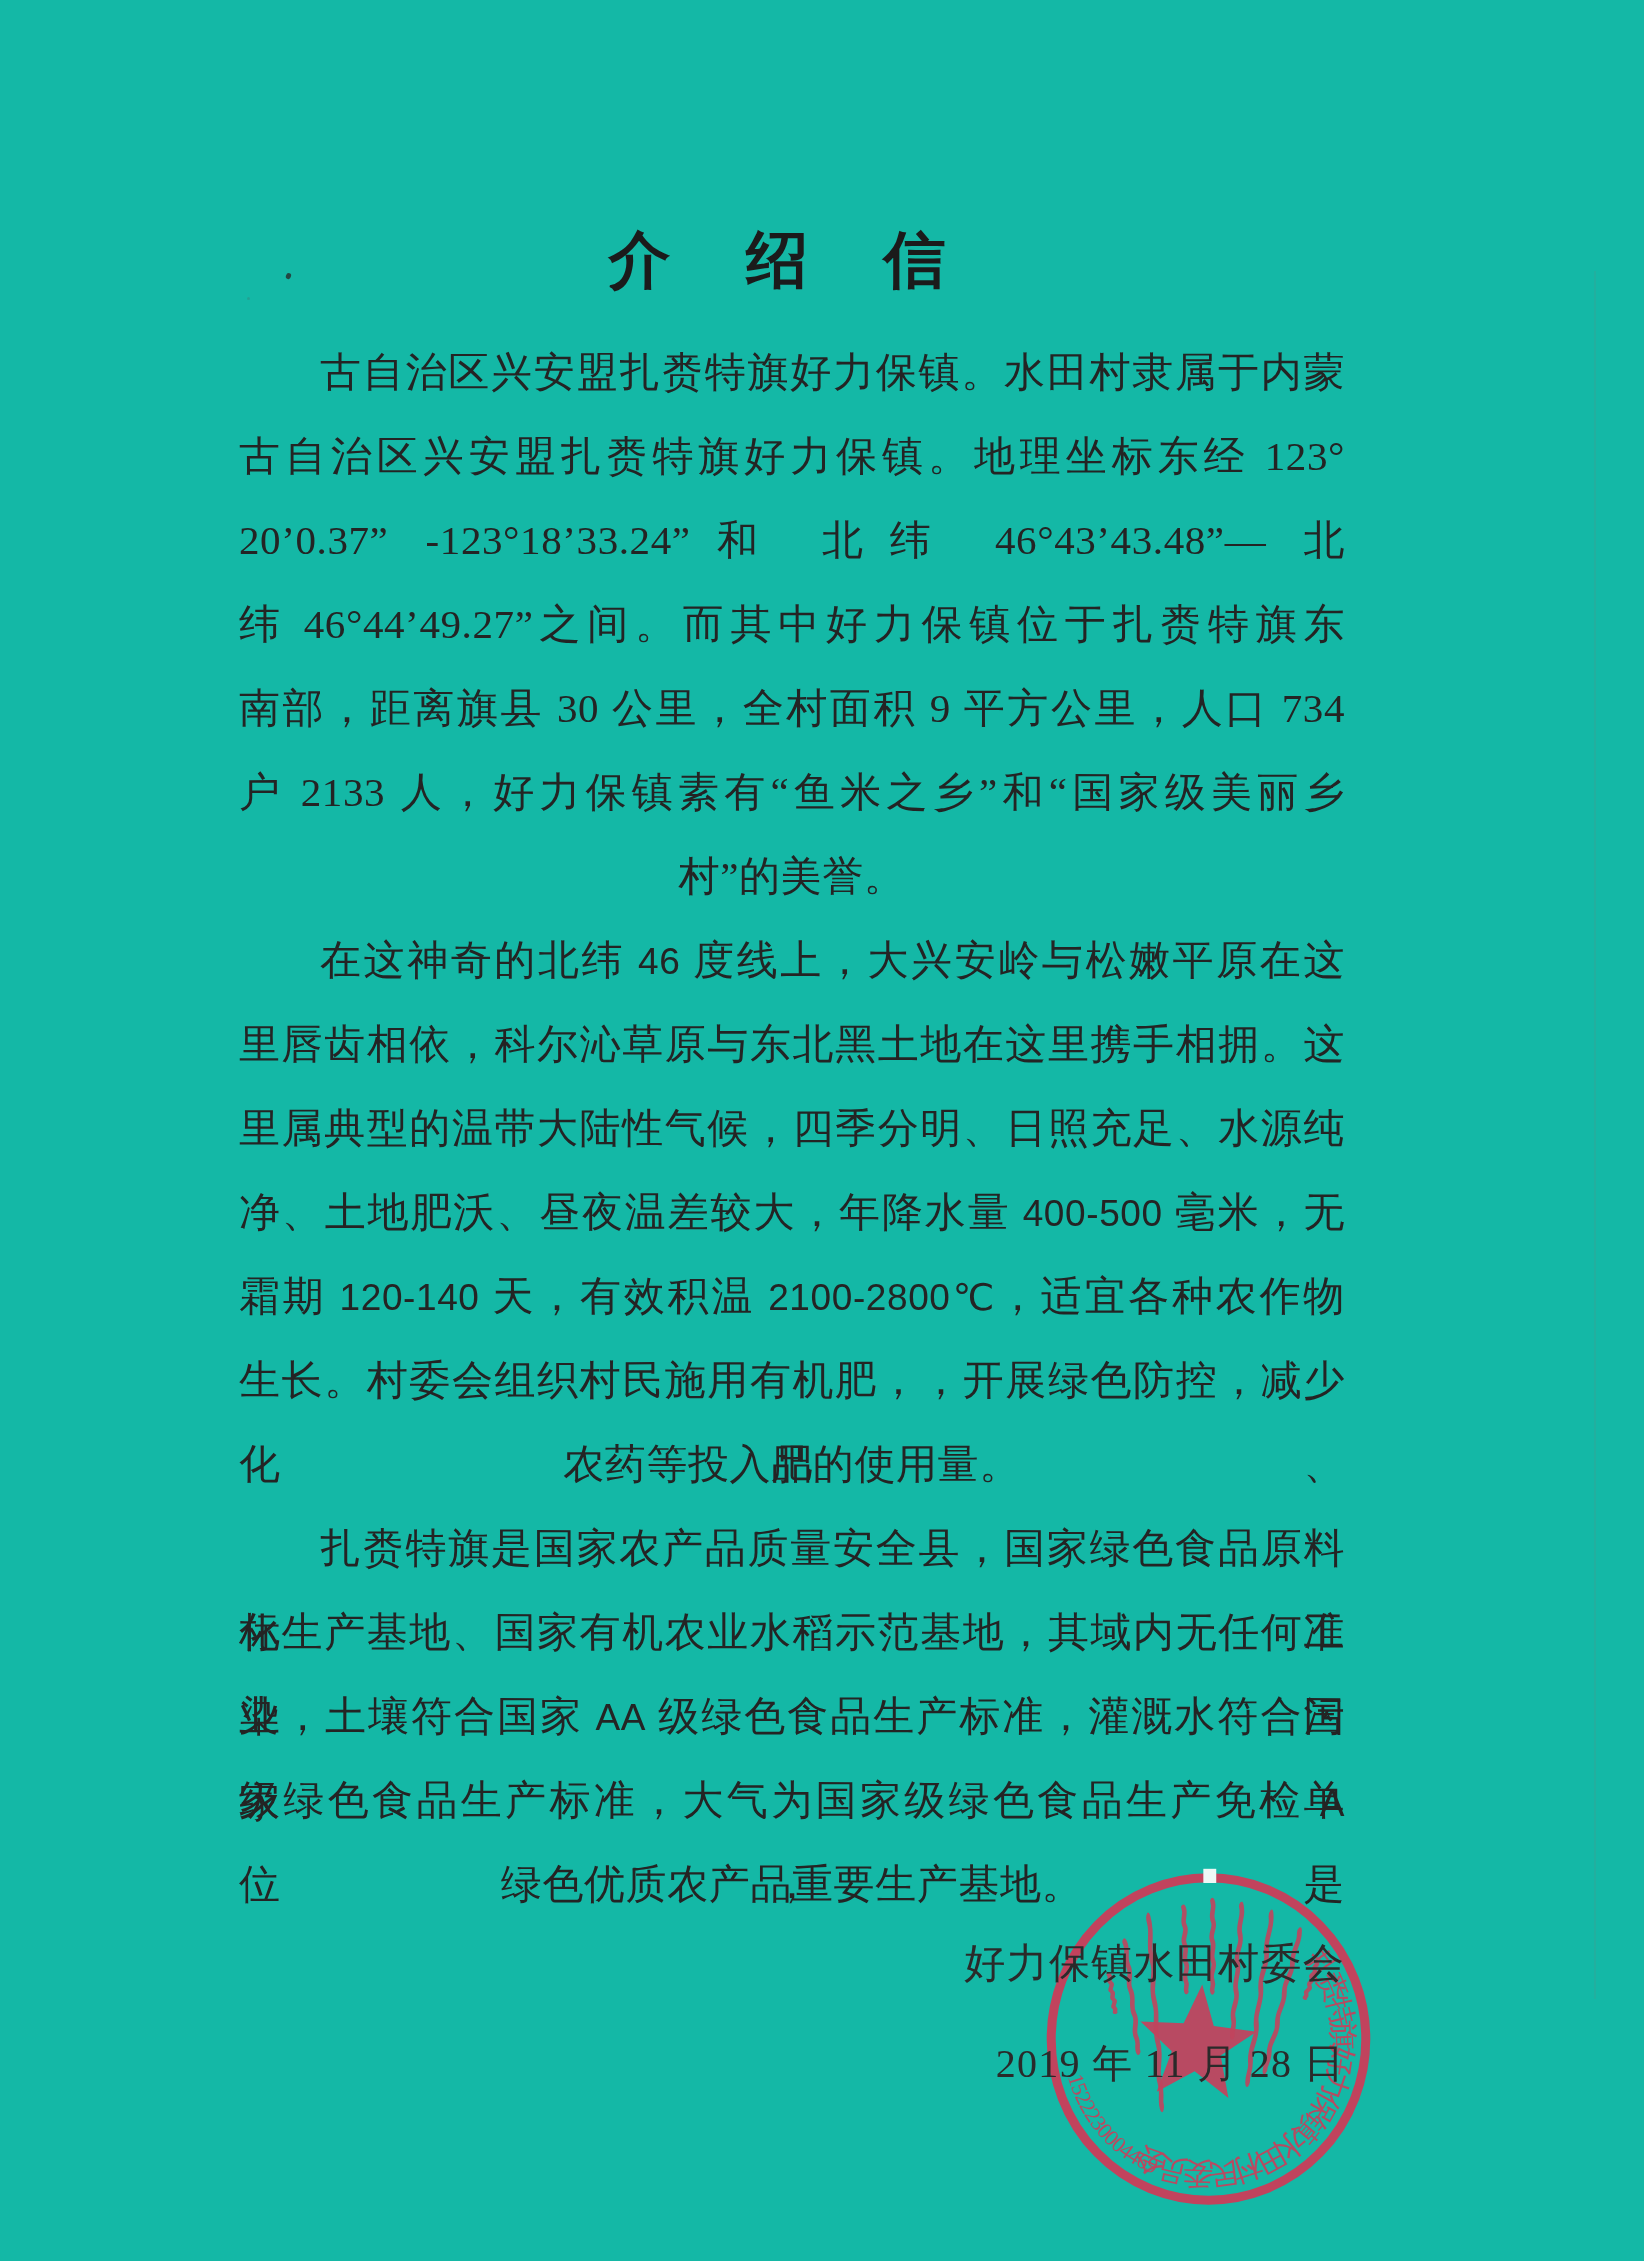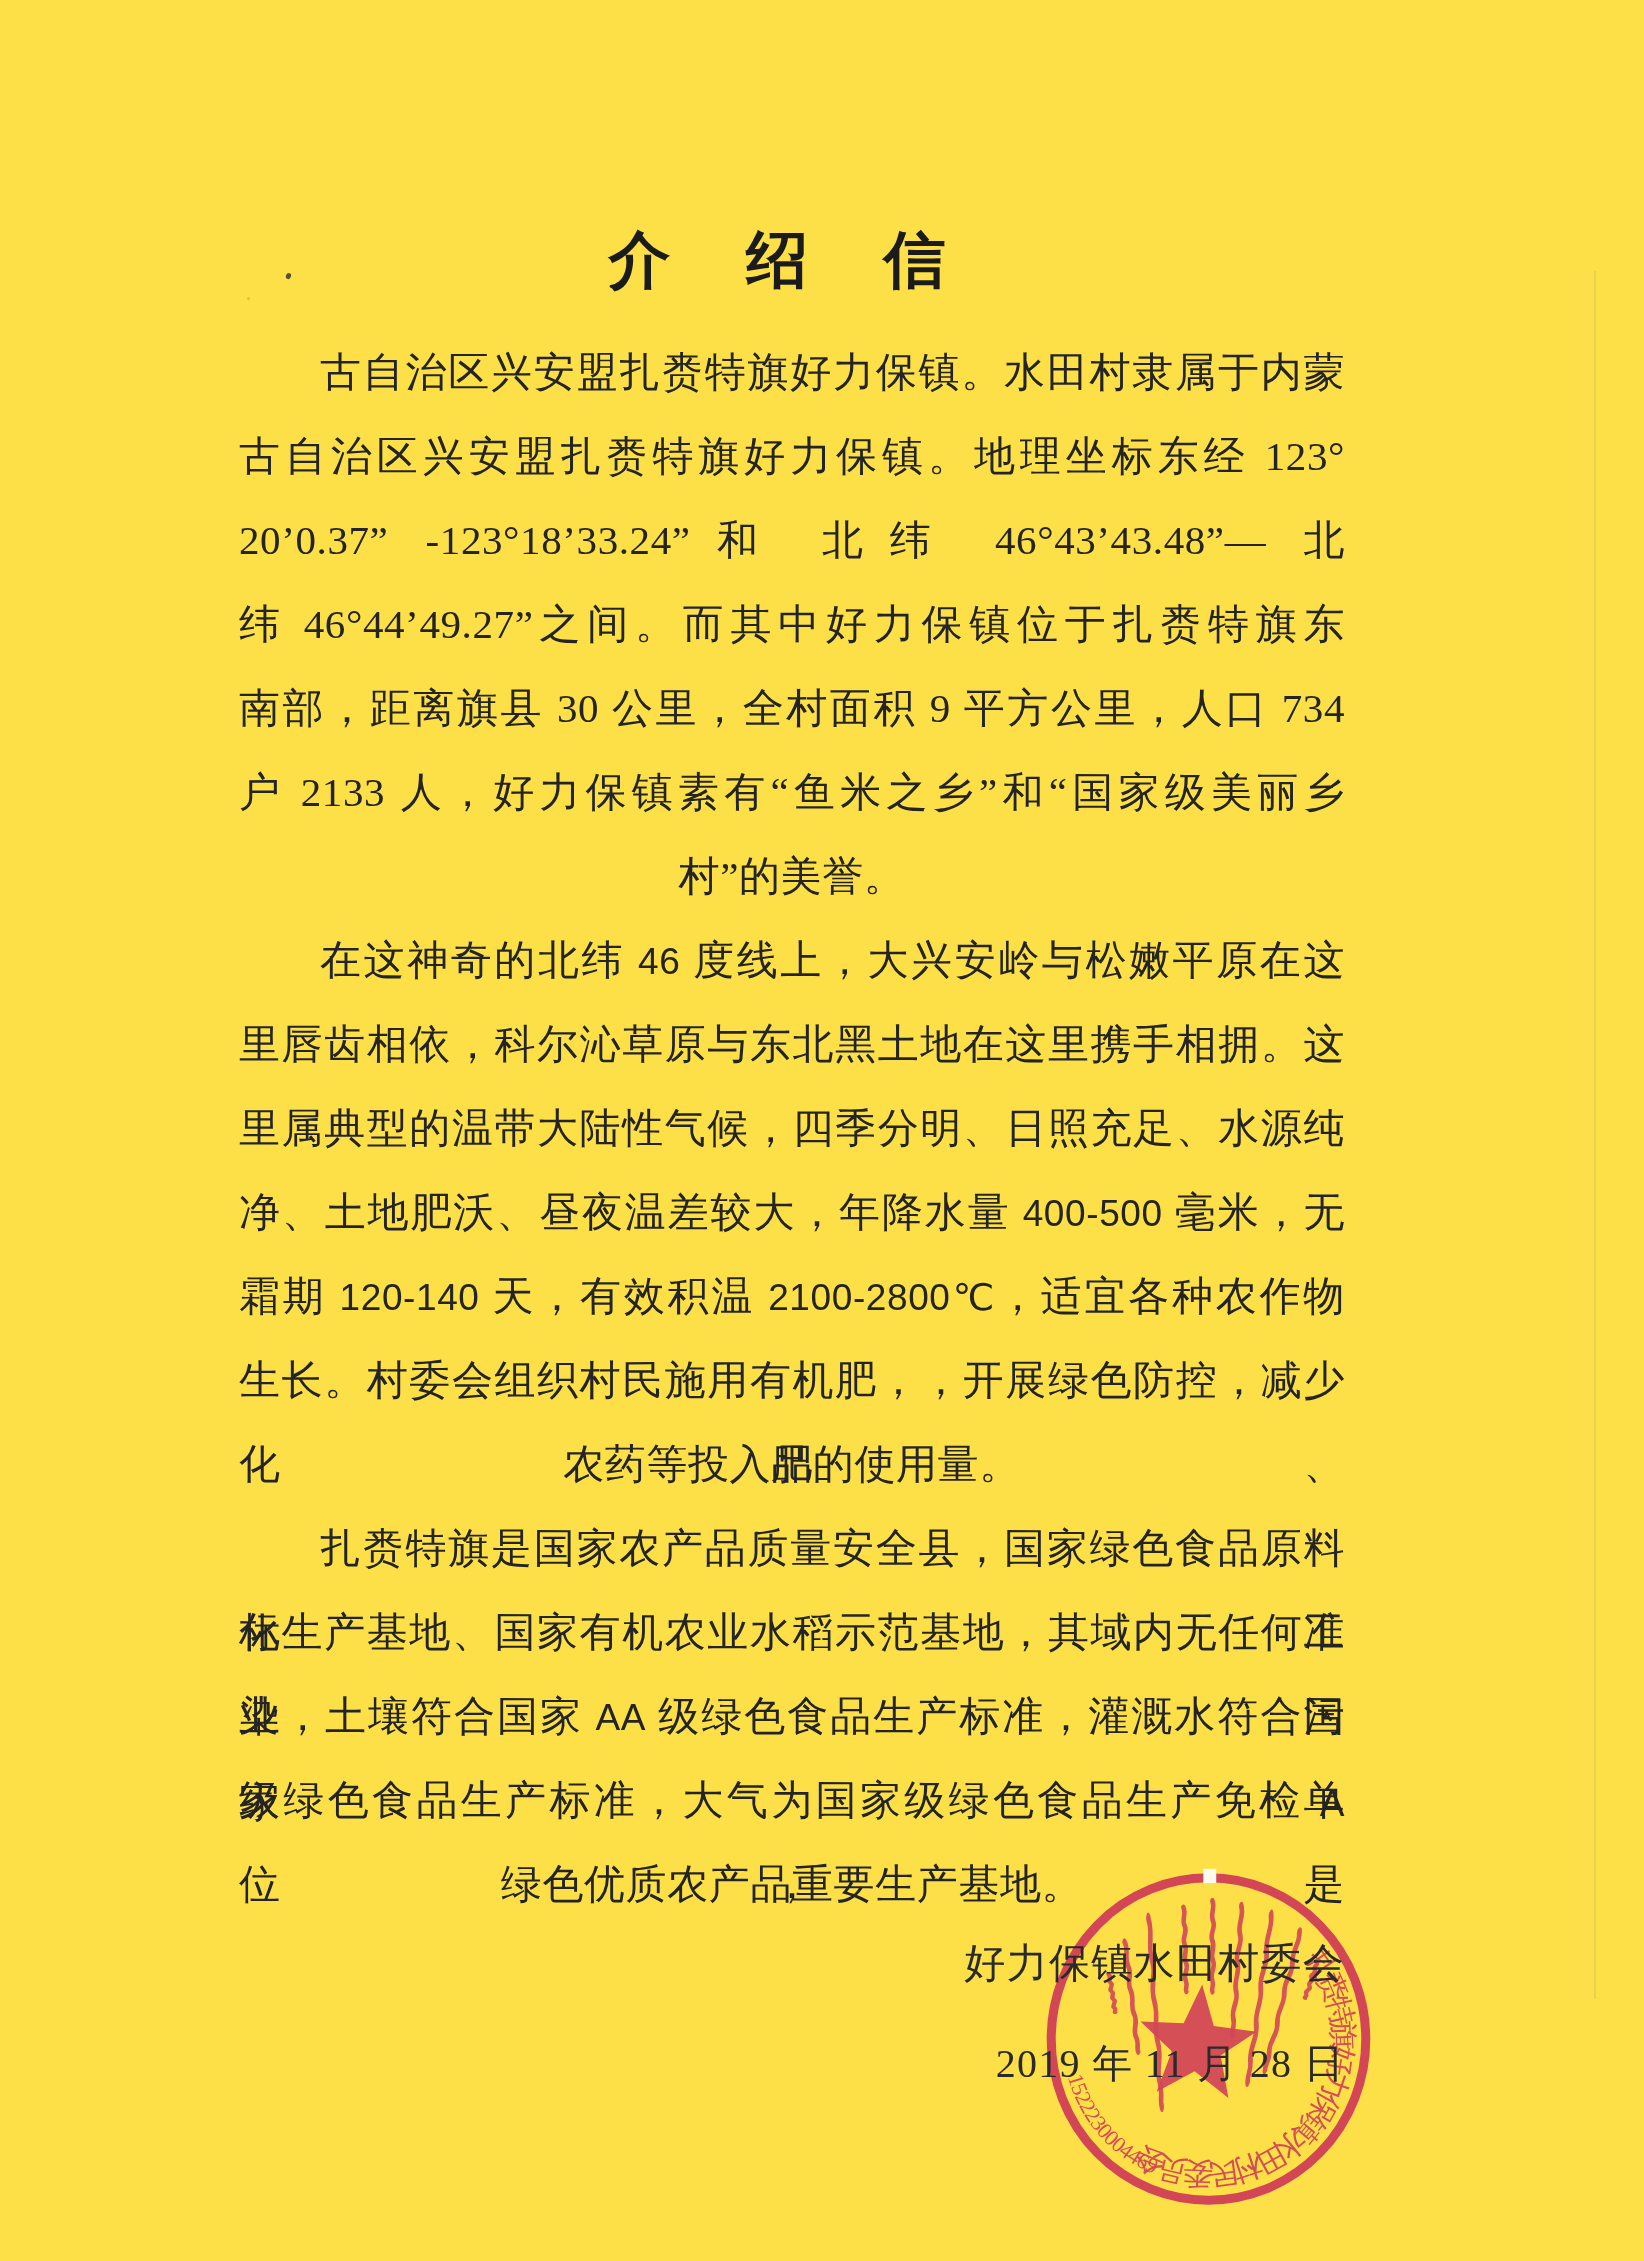--- a/index.html
+++ b/index.html
@@ -1,19 +1,19 @@
 <!DOCTYPE html>
 <html style="font-size:10.3px"><head>
 <meta charset="utf-8">
 <style>
   html,body{margin:0;padding:0;background:#e8e8e8;}
   #page{
     position:relative;
     width:1644px;height:2261px;
-    background:#fde047;
+    background:#14b8a6;
     overflow:hidden;
     font-family:"Liberation Serif","DejaVu Serif",serif;
     color:#242424;
   }
   #doc-title{
     position:absolute;left:239px;top:218px;width:1106px;
     text-align:center;
     font-size:62px;font-weight:700;letter-spacing:30px;
     color:#1b1b1b;
     white-space:nowrap;

